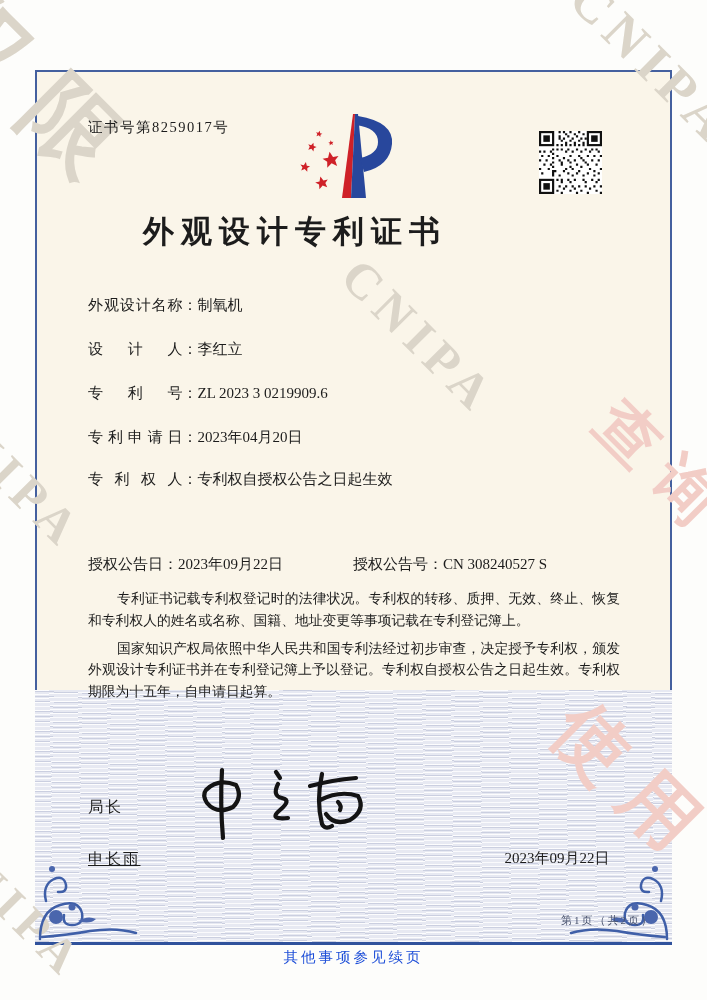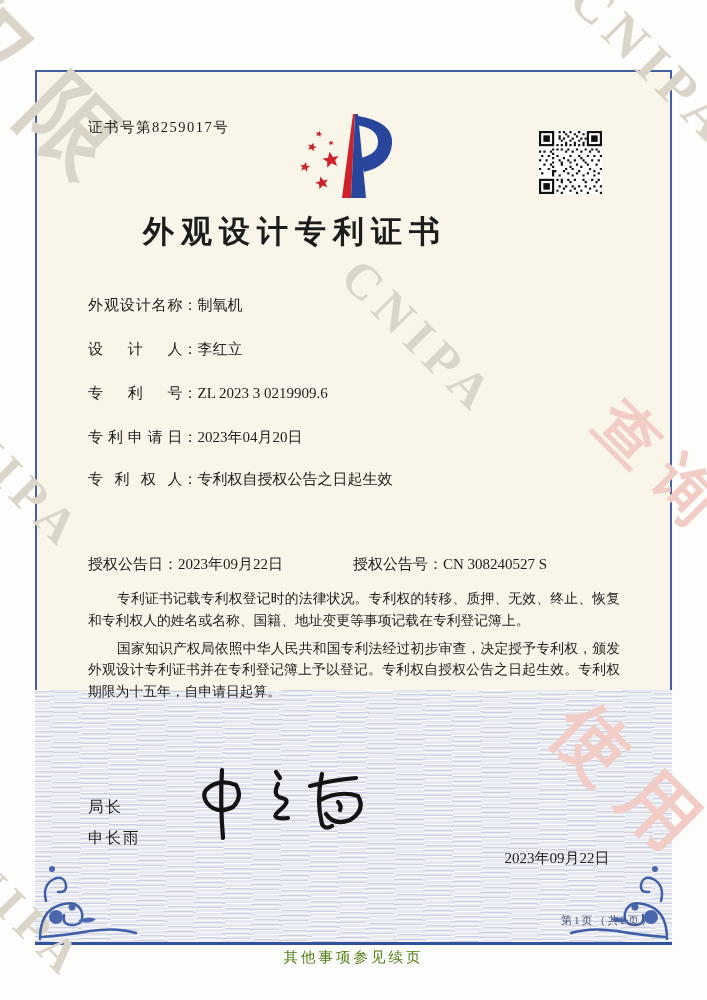--- a/index.html
+++ b/index.html
@@ -25,21 +25,21 @@
   .title{left:0;top:211px;width:590px;text-align:center;font-size:31px;font-weight:bold;letter-spacing:7px;}
   .row{left:88px;font-size:15px;white-space:nowrap;}
   .lbl{display:inline-block;width:6.3em;text-align:justify;text-align-last:justify;}
   .grant2{position:absolute;left:265px;top:0;white-space:nowrap;}
   .body-text{left:88px;top:588px;width:532px;font-size:13.8px;line-height:1.58;text-align:justify;}
   .body-text p{margin:0 0 6px 0;text-indent:2.1em;}
   .signer{left:88px;font-size:15.5px;letter-spacing:2px;}
   .sig-svg{left:192px;top:766px;}
   .date{left:472px;top:849px;width:170px;text-align:center;font-size:15px;}
   .pageinfo{left:17px;top:913px;width:637px;text-align:right;font-size:11px;color:#49536e;letter-spacing:2px;}
-  .footnote{left:0;top:948px;width:707px;text-align:center;font-size:14.5px;letter-spacing:3px;color:#4d7c0f;}
+  .footnote{left:0;top:948px;width:707px;text-align:center;font-size:14.5px;letter-spacing:3px;color:#1d4ed8;}
   .logo{left:286px;top:110px;}
   .qr{left:539px;top:131px;background:#fff;}
   .flourish{top:861px;}
   .flourish.l{left:38px;}
   .flourish.r{left:569px;transform:scaleX(-1);}
 </style>
 </head>
 <body>
 
 <div class="page">
@@ -119,21 +119,21 @@
         <span>授权公告号</span><span>：</span><span>CN 308240527 S</span>
       </span>
     </div>
 
     <div class="abs body-text">
       <p>专利证书记载专利权登记时的法律状况。专利权的转移、质押、无效、终止、恢复和专利权人的姓名或名称、国籍、地址变更等事项记载在专利登记簿上。</p>
       <p>国家知识产权局依照中华人民共和国专利法经过初步审查，决定授予专利权，颁发外观设计专利证书并在专利登记簿上予以登记。专利权自授权公告之日起生效。专利权期限为十五年，自申请日起算。</p>
     </div>
 
     <div class="abs signer" style="top:797px;">局长</div>
-    <div class="abs signer" style="top:828px;">申长雨</div>
+    <div class="abs signer" style="top:849px;text-decoration:underline;">申长雨</div>
 
     <svg class="abs sig-svg" width="190" height="85" viewBox="0 0 190 85">
       <g stroke="#141414" stroke-width="4.2" fill="none" stroke-linecap="round" stroke-linejoin="round">
         <path d="M14,24 Q26,12 44,19 Q51,31 41,41 Q25,49 15,37 Q10,29 14,24"></path>
         <path d="M30,4 Q28,38 31,72"></path>
         <path d="M84,6 L88,12"></path>
         <path d="M86,18 Q80,30 90,32 Q100,34 88,44 Q76,54 96,52"></path>
         <path d="M118,20 Q140,14 164,12"></path>
         <path d="M130,8 Q124,35 130,58 Q133,64 140,60"></path>
         <path d="M128,34 Q148,24 166,30 Q174,44 158,54 Q142,60 134,48"></path>

